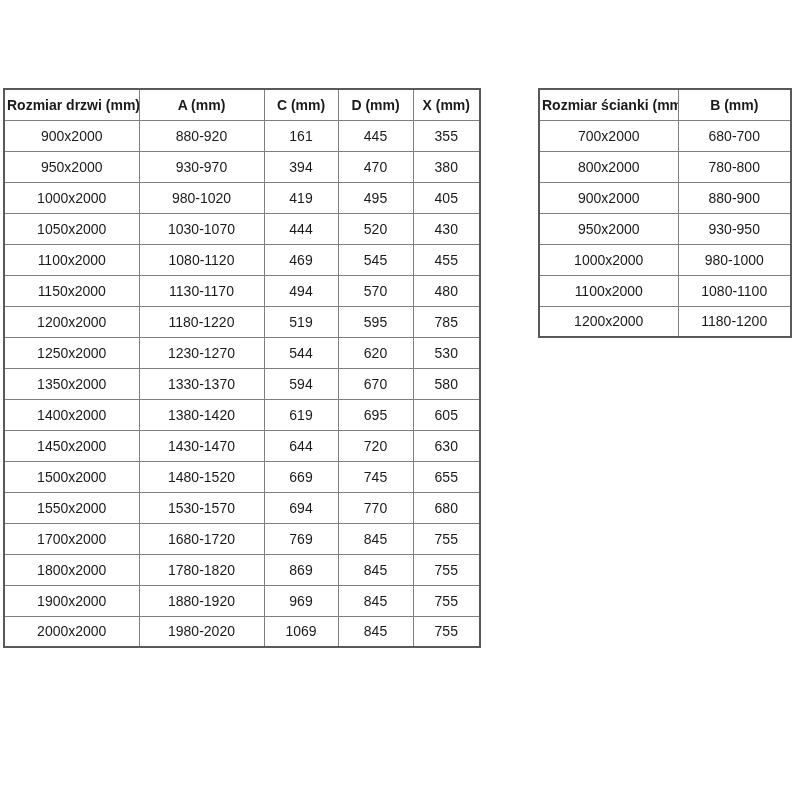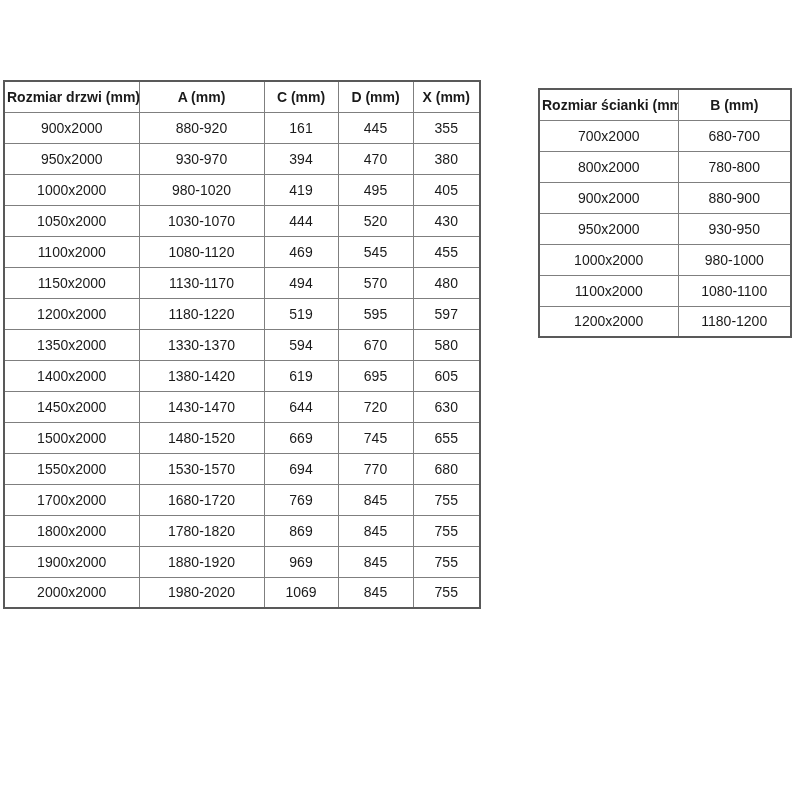--- a/index.html
+++ b/index.html
@@ -34,21 +34,21 @@
     vertical-align: middle;
     height: 31px;
     font-size: 14px;
     line-height: 1;
     color: var(--text-color);
     padding: 0 2px;
     white-space: nowrap;
     overflow: hidden;
   }
   table.tbl th { font-weight: bold; }
-  table.doors { left: 3px; top: 80px; width: 476px; }
+  table.doors { left: 3px; top: 88px; width: 476px; }
   table.doors col:nth-child(1) { width: 135px; }
   table.doors col:nth-child(2) { width: 125px; }
   table.doors col:nth-child(3) { width: 74px; }
   table.doors col:nth-child(4) { width: 75px; }
   table.doors col:nth-child(5) { width: 67px; }
   table.walls { left: 538px; top: 88px; width: 252px; }
   table.walls col:nth-child(1) { width: 139px; }
   table.walls col:nth-child(2) { width: 113px; }
 </style>
 </head>
@@ -114,21 +114,28 @@
           <td>1130-1170</td>
           <td>494</td>
           <td>570</td>
           <td>480</td>
         </tr>
         <tr>
           <td>1200x2000</td>
           <td>1180-1220</td>
           <td>519</td>
           <td>595</td>
-          <td>597</td>
+          <td>785</td>
+        </tr>
+        <tr>
+          <td>1250x2000</td>
+          <td>1230-1270</td>
+          <td>544</td>
+          <td>620</td>
+          <td>530</td>
         </tr>
         <tr>
           <td>1350x2000</td>
           <td>1330-1370</td>
           <td>594</td>
           <td>670</td>
           <td>580</td>
         </tr>
         <tr>
           <td>1400x2000</td>

